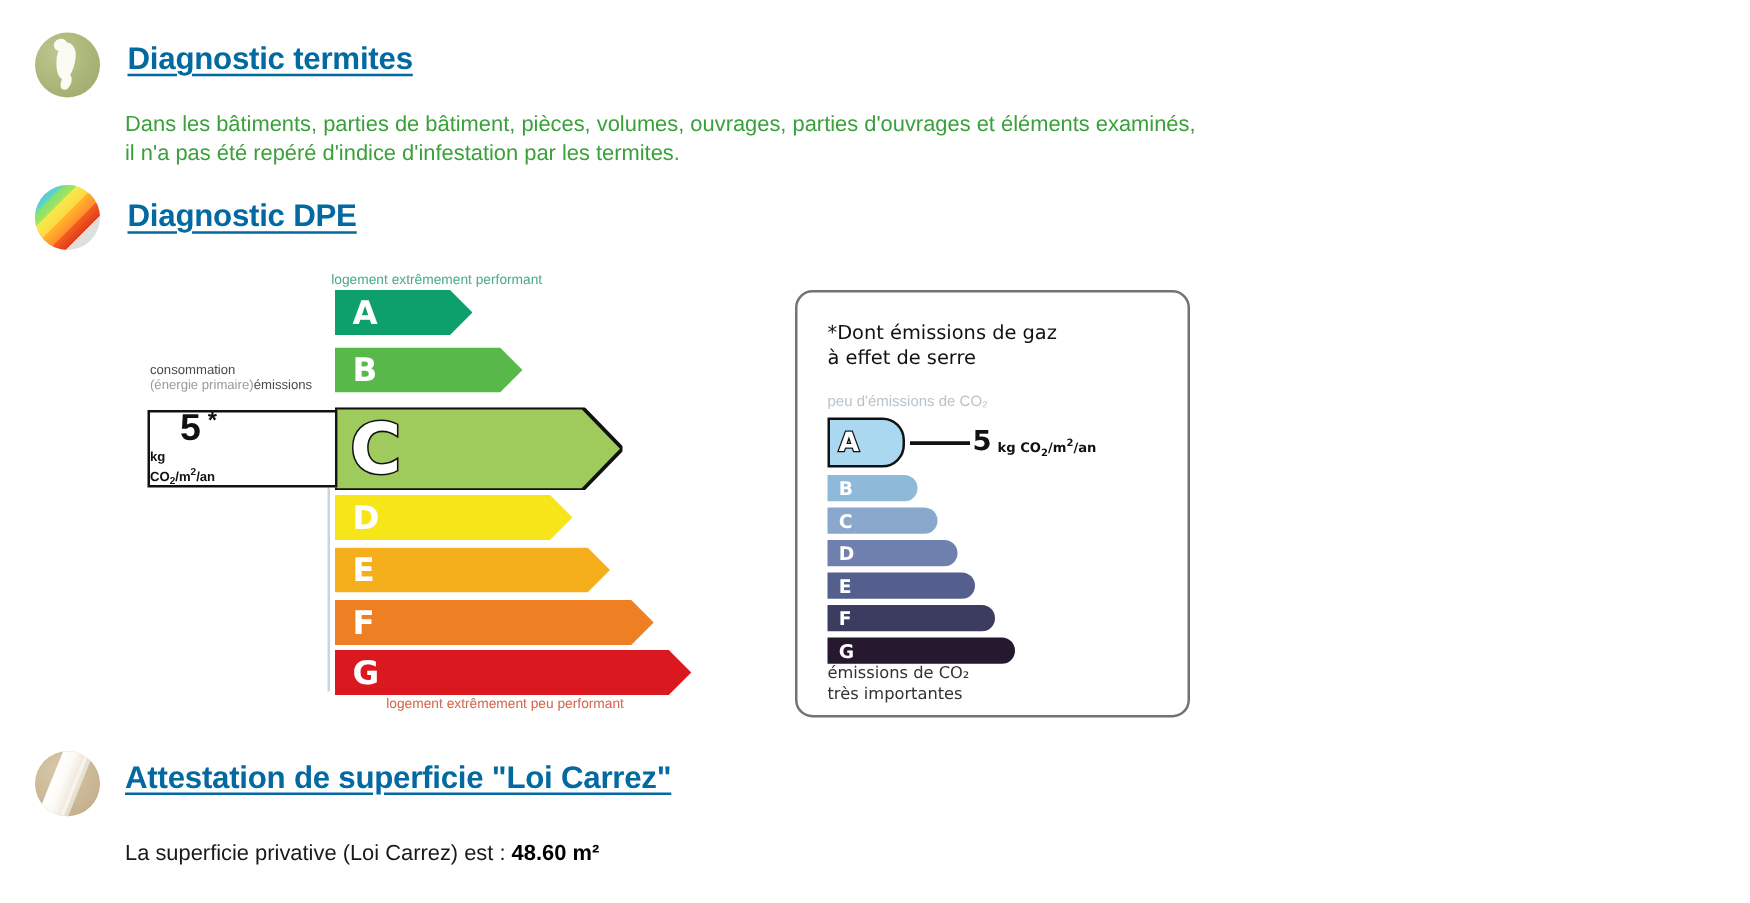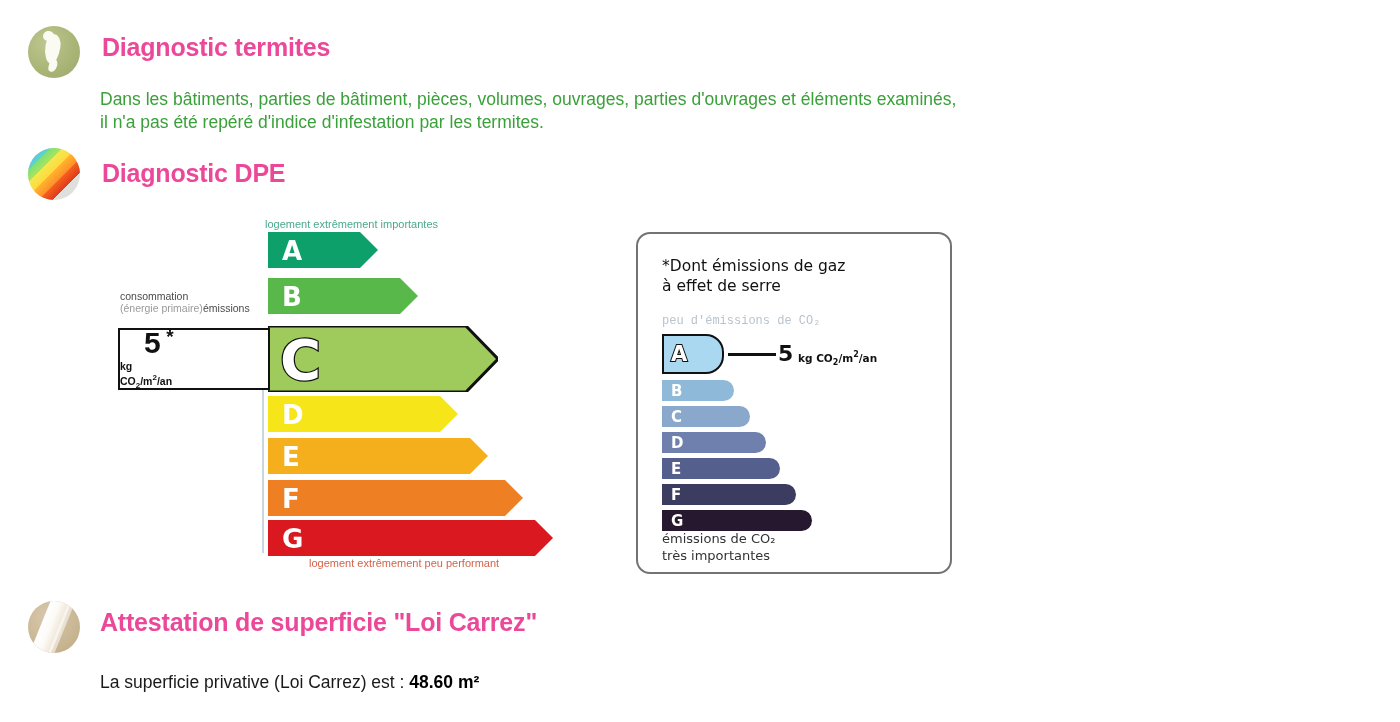--- a/index.html
+++ b/index.html
@@ -23,21 +23,22 @@
     width: 52px;
     height: 52px;
     border-radius: 50%;
     overflow: hidden;
   }
 
   .sec-title {
     position: absolute;
     font-size: 25px;
     font-weight: bold;
-    color: #ec4899;
+    color: #0369a1;
+    text-decoration: underline;
     text-underline-offset: 4px;
     white-space: nowrap;
     letter-spacing: -0.2px;
   }
 
   .body-green {
     position: absolute;
     font-size: 17.5px;
     color: #3aa03a;
     line-height: 23px;
@@ -224,21 +225,21 @@
     font-size: 15.5px;
     color: #111;
     line-height: 20px;
     font-family: "DejaVu Sans", sans-serif;
   }
   .co2-note-top {
     position: absolute;
     font-size: 12px;
     color: #b9c3cc;
     white-space: nowrap;
-    font-family: Liberation Mono, monospace;
+    font-family: Liberation Sans, sans-serif;
   }
   .co2-note-bot {
     position: absolute;
     font-size: 13px;
     color: #333;
     line-height: 17px;
     font-family: "DejaVu Sans", sans-serif;
   }
   .co2-bar {
     position: absolute;
@@ -319,21 +320,21 @@
     <div class="dpe-stripes"></div>
   </div>
 
   <div class="sec-title" style="left:102px; top:159px;">Diagnostic DPE</div>
 </div>
 
 <div id="dpe-figure">
 
   <div id="energy-scale">
 
-    <div class="dpe-top-note" style="left:265px; top:18px;">logement extrêmement importantes</div>
+    <div class="dpe-top-note" style="left:265px; top:18px;">logement extrêmement performant</div>
 
     <div class="dpe-bottom-note" style="left:265px; top:357px;">logement extrêmement peu performant</div>
 
     <div class="axis-line" style="left:262px; top:188px; height:165px;"></div>
 
     <div class="cons-head" style="left:120px; top:90px;">
       <div>consommation</div>
       <div class="sub">(énergie primaire)</div>
     </div>
     <div class="cons-head emis" style="left:203px; top:102px;">émissions</div>

